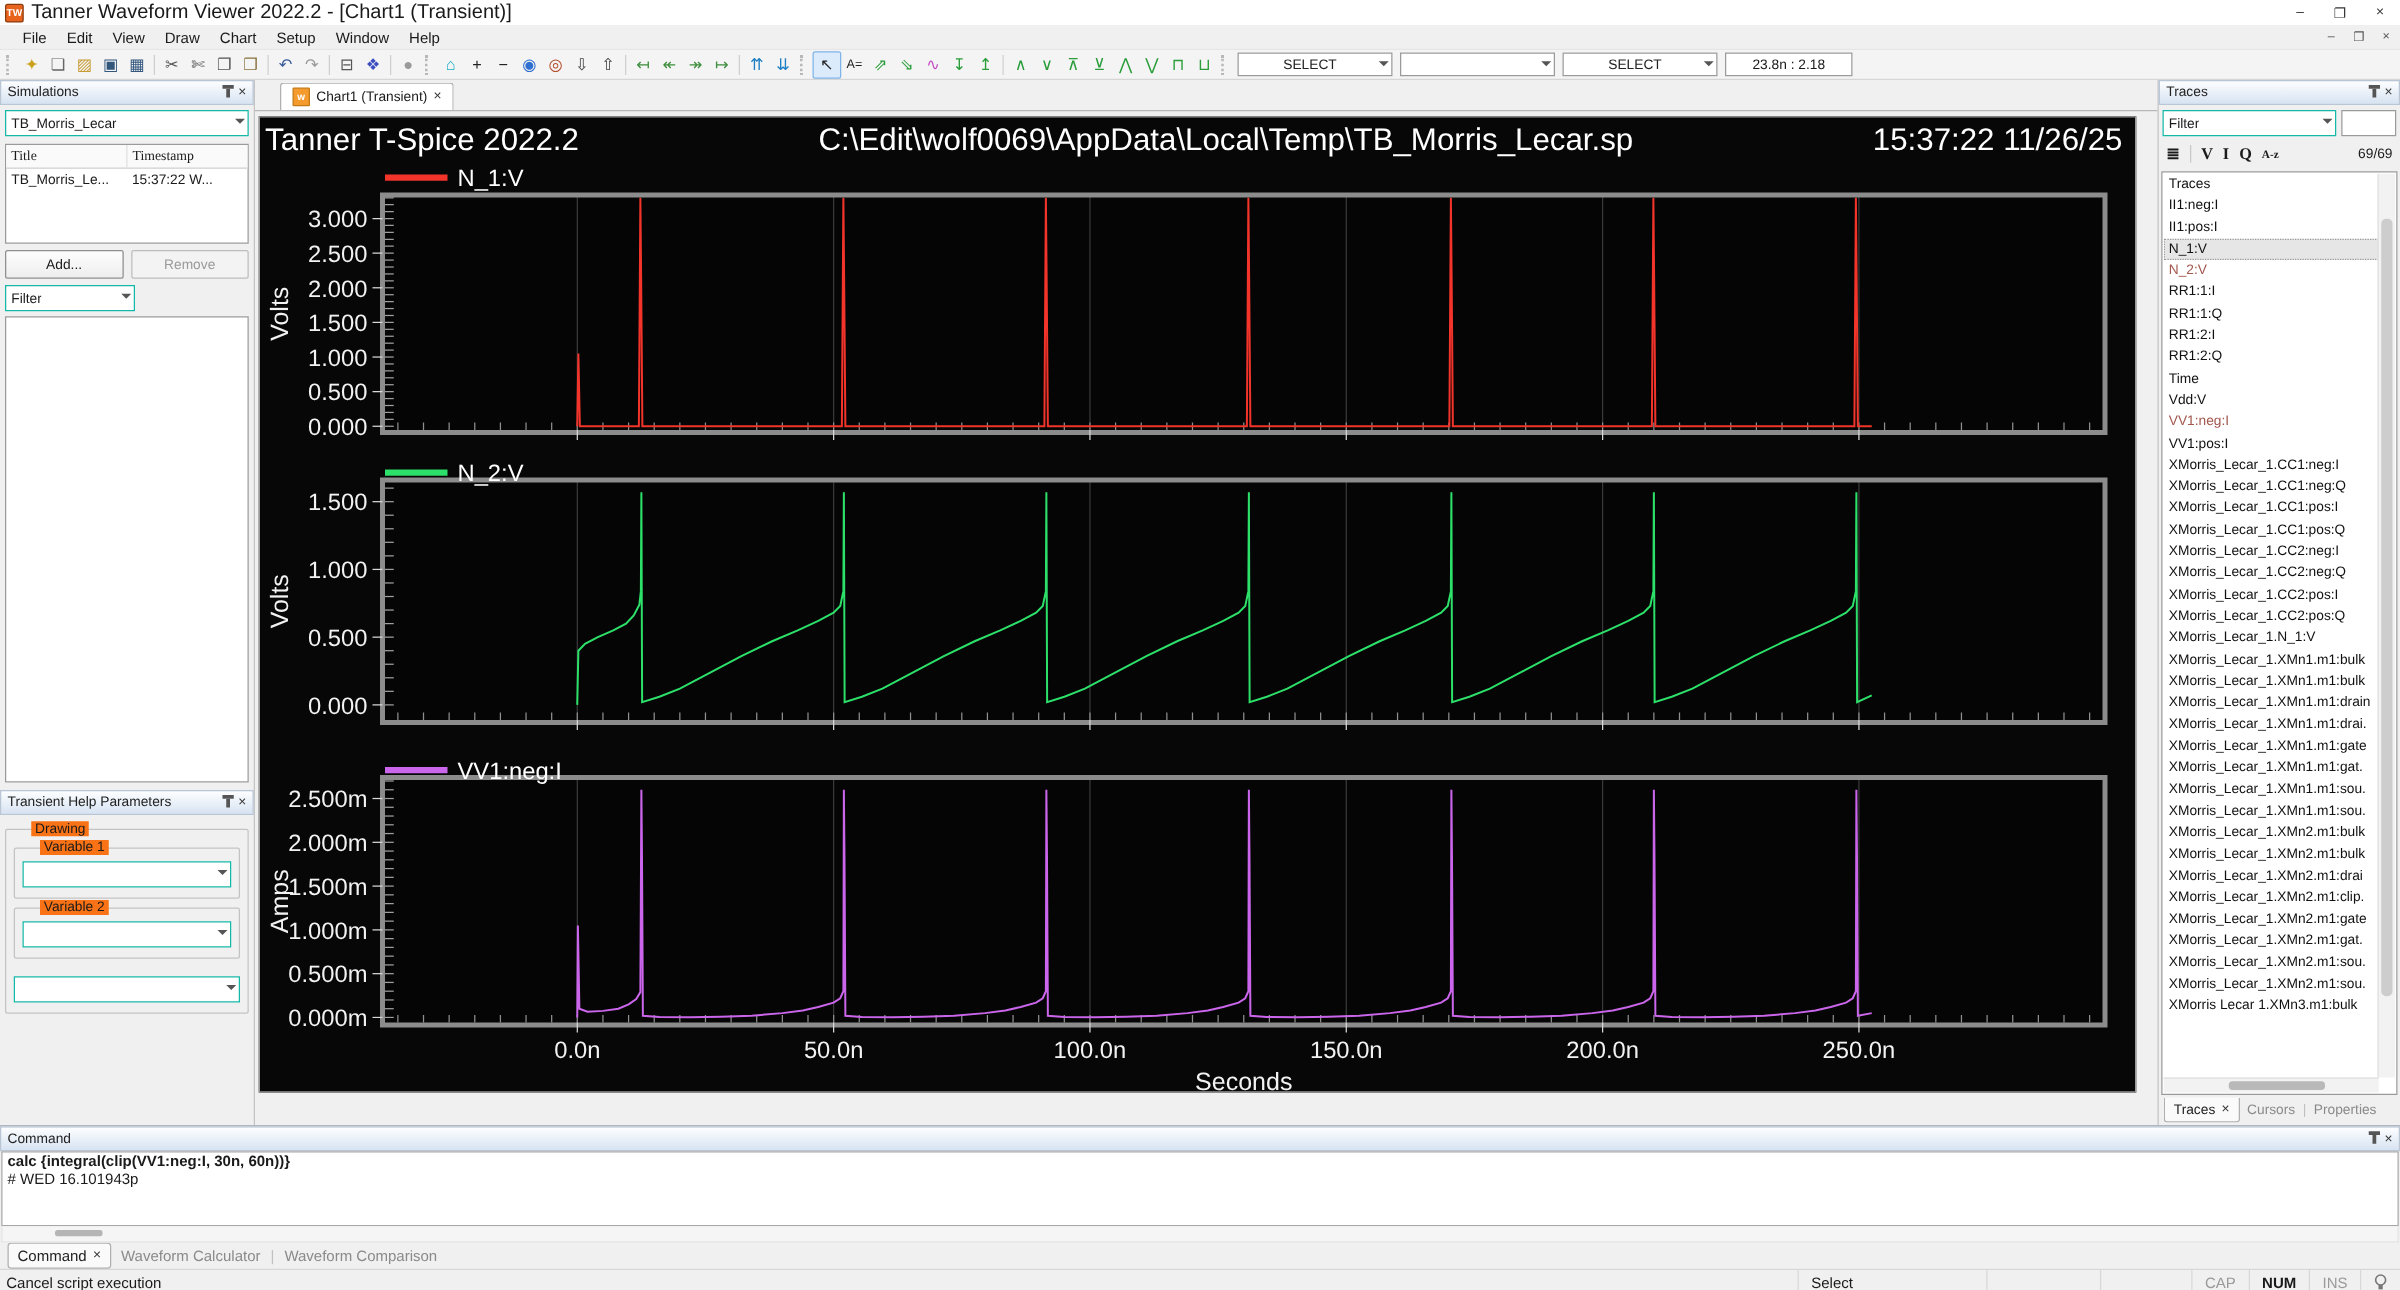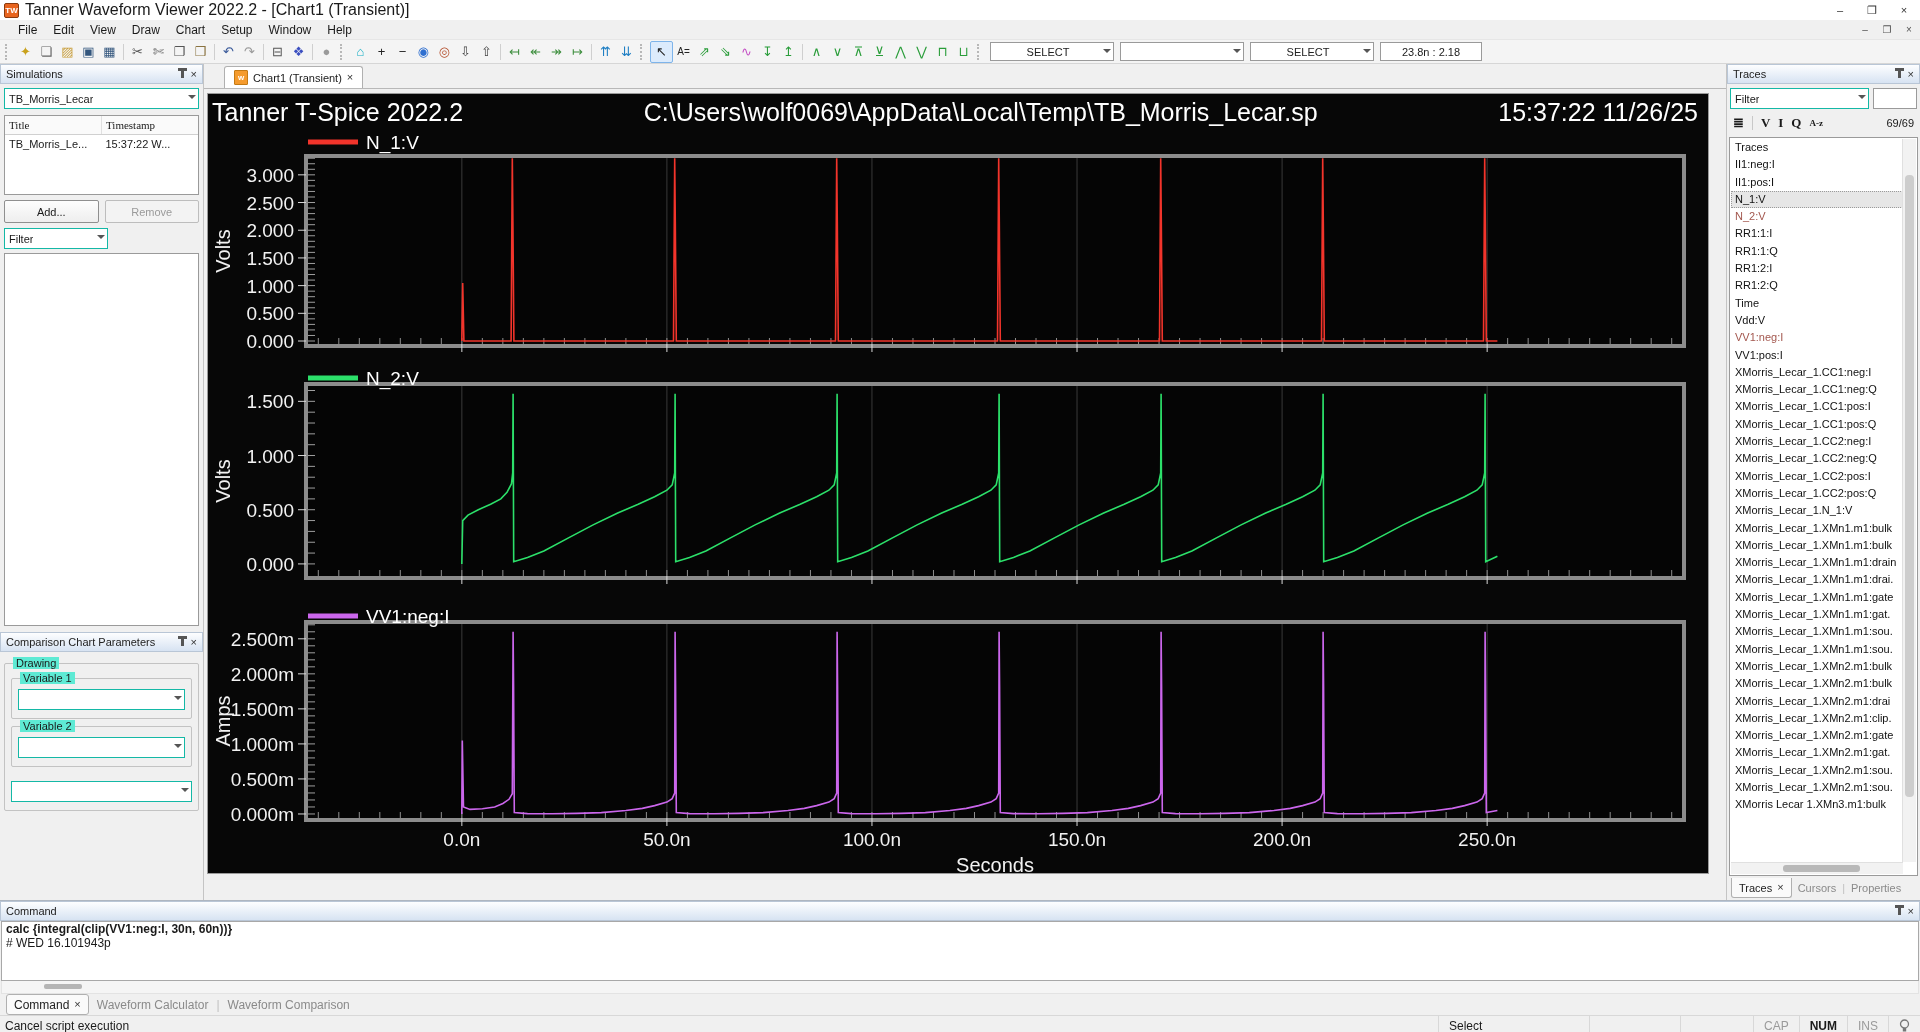--- a/index.html
+++ b/index.html
@@ -47,21 +47,21 @@
   .sim-row{display:flex;}
   .sim-td{flex:1;padding:3px 4px;white-space:nowrap;overflow:hidden;}
   .btnrow{display:flex;gap:6px;margin:3px 4px;}
   .btn{flex:1;height:21px;border:1px solid #8f8f8f;border-radius:2px;background:linear-gradient(#fdfdfd,#eeeeee);
        display:flex;align-items:center;justify-content:center;}
   .btn.disabled{color:#9a9a9a;border-color:#bdbdbd;background:#f3f3f3;}
   .filter-row{display:flex;margin:2px 4px;gap:4px;}
   .empty-list{flex:1;border:1px solid #9a9a9a;background:#fff;margin:2px 4px 6px 4px;}
   .params-body{flex:1;padding:4px;}
   .groupbox{border:1px solid #c3c3c3;border-radius:2px;position:relative;padding:10px 6px 8px 6px;margin-top:7px;}
-  .gb-label{position:absolute;top:-7px;left:8px;background:#5eead4;padding:0 3px;}
+  .gb-label{position:absolute;top:-7px;left:20px;background:#f97316;padding:0 3px;}
   
   .main{flex:1;min-width:0;display:flex;flex-direction:column;background:#f0f0f0;}
   .tabbar{height:24px;display:flex;align-items:flex-end;padding-left:20px;border-bottom:1px solid #b8b8b8;background:#f0f0f0;}
   .tab{background:#fff;border:1px solid #b0b0b0;border-bottom:none;border-radius:3px 3px 0 0;height:21px;
        display:flex;align-items:center;gap:5px;padding:0 9px;font-size:11px;}
   .ficon{width:12px;height:13px;background:#f59b2d;border:1px solid #c47a14;border-radius:1px;color:#fff;
          font-size:8px;font-weight:bold;display:flex;align-items:center;justify-content:center;}
   .chart-wrap{flex:1;padding:4px 3px 0 3px;}
   .chart-black{width:1502px;height:781px;background:#070707;position:relative;border:1px solid #9a9a9a;box-sizing:border-box;}
   .chart-header{position:absolute;top:2px;left:0;right:0;display:flex;justify-content:space-between;
@@ -233,21 +233,21 @@
     <div class="filter-row">
       <div class="combo" style="width:86px;">
         <span class="cv">Filter</span>
         <span class="combo-arrow"></span>
       </div>
       <div style="flex:1"></div>
     </div>
     <div class="empty-list"></div>
 
     <div class="panel-header">
-      <span>Comparison Chart Parameters</span>
+      <span>Transient Help Parameters</span>
       <span class="ph-icons">
         <span class="pin"></span>
         <span class="xbtn">×</span>
       </span>
     </div>
     <div class="params-body" style="height:240px;flex:none;">
       <div class="groupbox">
         <span class="gb-label">Drawing</span>
         <div class="groupbox" style="margin-top:4px;">
           <span class="gb-label">Variable 1</span>
@@ -278,21 +278,21 @@
       <div class="tab">
         <span class="ficon">w</span>
         <span>Chart1 (Transient)</span>
         <span class="xbtn">×</span>
       </div>
     </div>
     <div class="chart-wrap">
       <div class="chart-black">
         <div class="chart-header">
           <span>Tanner T-Spice 2022.2</span>
-          <span>C:\Users\wolf0069\AppData\Local\Temp\TB_Morris_Lecar.sp</span>
+          <span>C:\Edit\wolf0069\AppData\Local\Temp\TB_Morris_Lecar.sp</span>
           <span>15:37:22 11/26/25</span>
         </div>
         <div id="chart-svg-host" style="position:absolute;inset:0;"><svg width="1500" height="779">
               <rect x="98" y="62" width="1378" height="190" fill="#050505"></rect>
               <line x1="253.8452380952381" x2="253.8452380952381" y1="62" y2="252" stroke="#3a3a3a" stroke-width="1"></line>
               <line x1="458.9047619047619" x2="458.9047619047619" y1="62" y2="252" stroke="#3a3a3a" stroke-width="1"></line>
               <line x1="663.9642857142857" x2="663.9642857142857" y1="62" y2="252" stroke="#3a3a3a" stroke-width="1"></line>
               <line x1="869.0238095238095" x2="869.0238095238095" y1="62" y2="252" stroke="#3a3a3a" stroke-width="1"></line>
               <line x1="1074.0833333333335" x2="1074.0833333333335" y1="62" y2="252" stroke="#3a3a3a" stroke-width="1"></line>
               <line x1="1279.142857142857" x2="1279.142857142857" y1="62" y2="252" stroke="#3a3a3a" stroke-width="1"></line>

